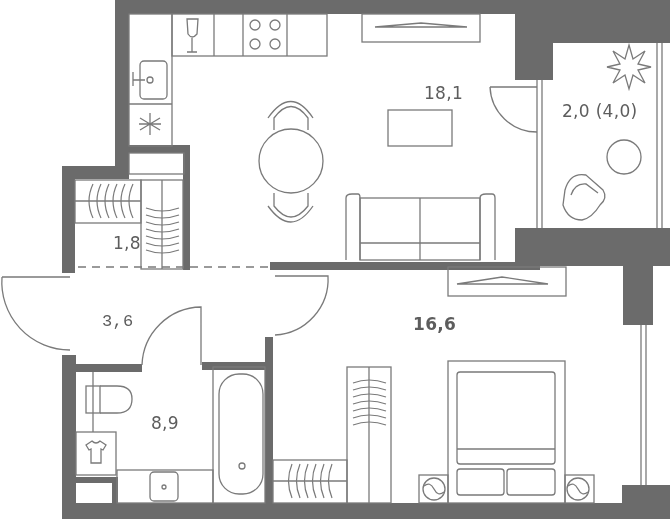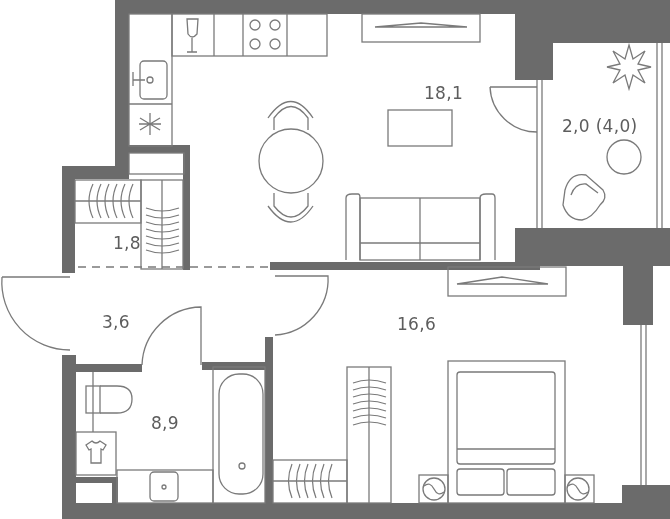--- a/index.html
+++ b/index.html
@@ -159,17 +159,17 @@
     <g stroke-width="1.2">
       <path d="M292 464 Q285 481 292 498 M300 464 Q293 481 300 498 M308 464 Q301 481 308 498 M316 464 Q309 481 316 498 M324 464 Q317 481 324 498 M332 464 Q325 481 332 498"></path>
     </g>
 
     <line x1="641" y1="325" x2="641" y2="485"></line>
     <line x1="646" y1="325" x2="646" y2="485"></line>
   </g>
 </svg>
 
 <div class="room-label" style="left:424px; top:63px;margin-top:20px;">18,1</div>
-<div class="room-label" style="left:562px; top:116px;">2,0 (4,0)</div>
+<div class="room-label" style="left:562px; top:101px;">2,0 (4,0)</div>
 <div class="room-label" style="left:113px; top:233px;">1,8</div>
-<div class="room-label" style="left:102px; top:312px;">3,6</div>
+<div class="room-label" style="left:102px; top:312px;font-family:Liberation Mono, monospace;">3,6</div>
 <div class="room-label" style="left:151px; top:413px;">8,9</div>
-<div class="room-label" style="left:397px; top:314px;">16,6</div>
+<div class="room-label" style="left:413px; top:314px;font-weight:bold;">16,6</div>
 
 </body></html>

